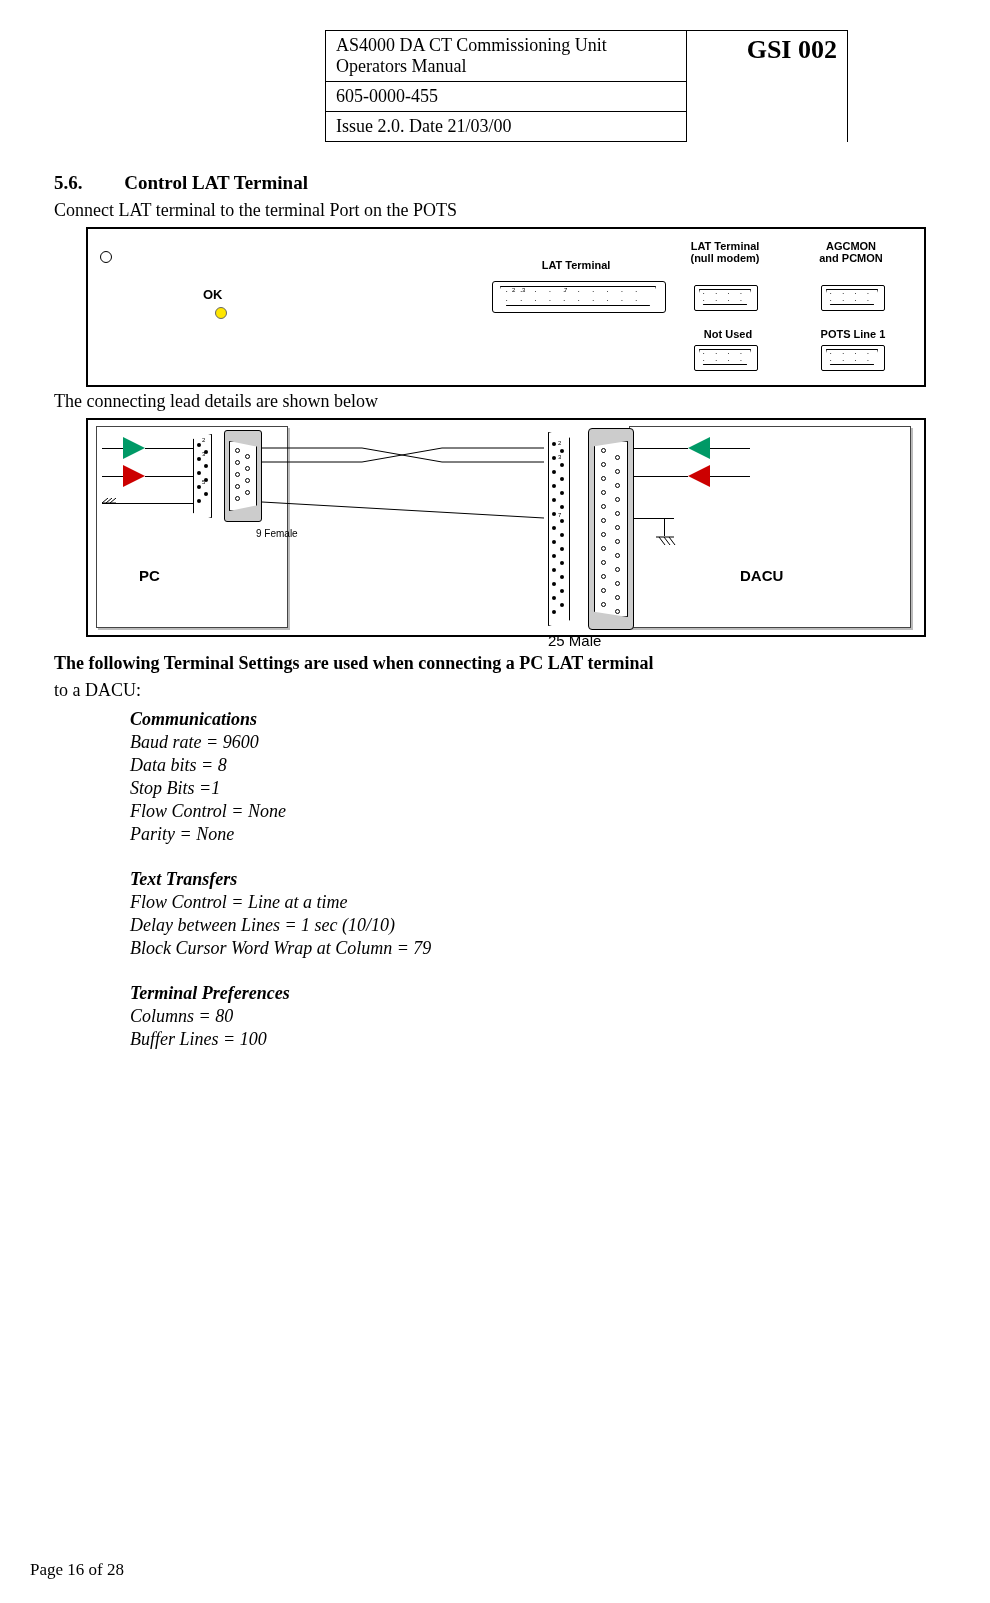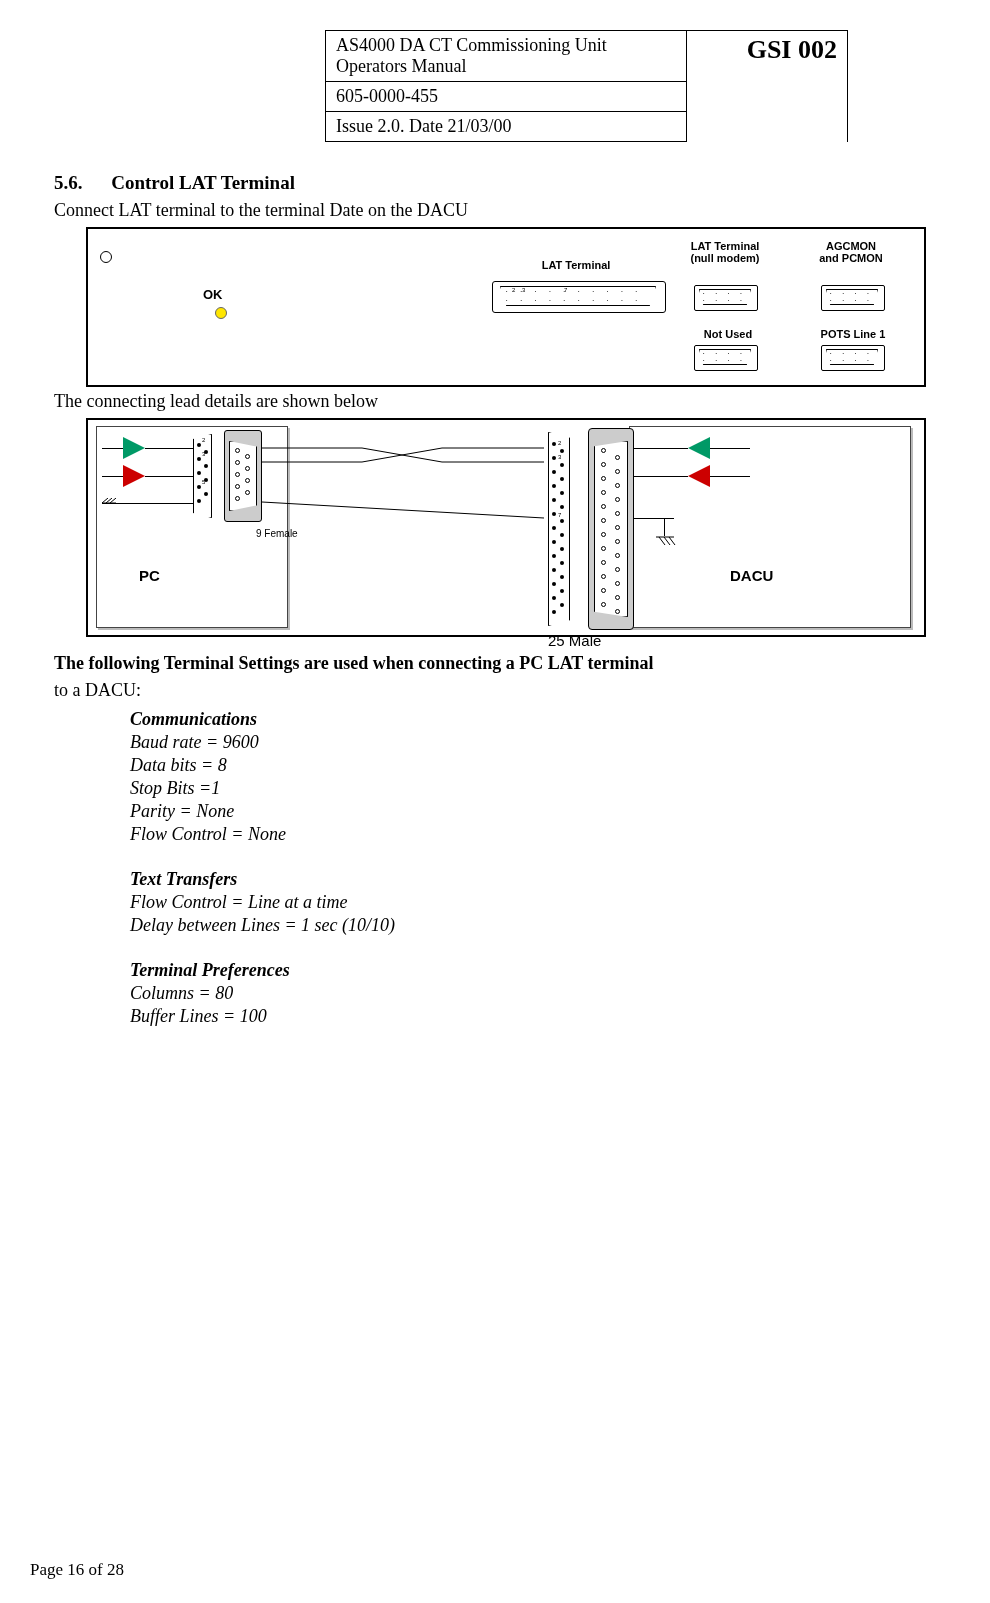--- a/index.html
+++ b/index.html
@@ -24,21 +24,21 @@
   .header-left { width: 340px; }
   .header-right {
     width: 140px;
     border-bottom: none !important;
     font-size: 26px;
     font-weight: bold;
     text-align: right;
     vertical-align: middle;
   }
   .section-title { font-weight: bold; margin: 30px 0 6px 24px; font-size: 19px; }
-  .section-number { margin-right: 24px; text-align: right; }
+  .section-number { margin-right: 37px; text-align: right; }
   .body-text { margin: 0 0 6px 24px; }
   .diagram-frame {
     border: 2px solid #000;
     margin: 4px 0 4px 56px;
     background: #fff;
     position: relative;
     box-sizing: border-box;
   }
   .frame1 { height: 160px; width: 840px; }
   .frame2 { height: 219px; width: 840px; }
@@ -158,21 +158,21 @@
   <tr>
         <td class="header-left">Issue 2.0.  Date 21/03/00</td>
       </tr>
 </tbody>
   </table>
 
 <div class="section-title">
   <span class="section-number">5.6.</span>
   <span>Control LAT Terminal</span>
 </div>
-<p class="body-text">Connect LAT terminal to the terminal Date on the DACU</p>
+<p class="body-text">Connect LAT terminal to the terminal Port on the POTS</p>
 
 <div class="diagram-frame frame1">
   <div class="ok-circle"></div>
   <div class="ok-label">OK</div>
   <div class="ok-led"></div>
 
   <div class="port-label" style="left:438px; top:30px; width:100px;">LAT Terminal</div>
   <div class="db25">
     <div class="db25-outer"></div>
     <div class="db25-inner"></div>
@@ -218,21 +218,21 @@
   </div>
 </div>
 
 <p class="body-text">The connecting lead details are shown below</p>
 
 <div class="diagram-frame frame2">
   <div class="pc-box">
     <div class="box-title" style="left:42px; top:140px;">PC</div>
   </div>
   <div class="dacu-box">
-    <div class="box-title" style="left:100px; top:140px;">DACU</div>
+    <div class="box-title" style="left:110px; top:140px;">DACU</div>
   </div>
 
   <div class="tri tri-green-r" style="left:35px; top:17px;"></div>
   <div class="tri tri-red-r" style="left:35px; top:45px;"></div>
   <div class="wire" style="left:14px; top:28px; width:21px;"></div>
   <div class="wire" style="left:14px; top:56px; width:21px;"></div>
   <div class="wire" style="left:57px; top:28px; width:50px;"></div>
   <div class="wire" style="left:57px; top:56px; width:50px;"></div>
 
   <div class="wire" style="left:14px; top:83px; width:93px;"></div>
@@ -364,25 +364,26 @@
 </div>
 
 <p class="body-text" style="margin-top:16px;font-weight:bold;">The following Terminal Settings are used when connecting a PC LAT terminal</p>
 <p class="body-text">to a DACU:</p>
 
 <div class="settings">
   <p class="group-title">Communications</p>
   <p>Baud rate = 9600</p>
   <p>Data bits = 8</p>
   <p>Stop Bits =1</p>
+  <p>Flow Control = None</p>
   <p>Parity = None</p>
-  <p>Flow Control = None</p>
   <div class="gap"></div>
   <p class="group-title">Text Transfers</p>
   <p>Flow Control = Line at a time</p>
   <p>Delay between Lines = 1 sec (10/10)</p>
+  <p>Block Cursor Word Wrap at Column = 79</p>
   <div class="gap"></div>
   <p class="group-title">Terminal Preferences</p>
   <p>Columns = 80</p>
   <p>Buffer Lines = 100</p>
 </div>
 
 <div class="footer">Page 16 of 28</div>
 
 </body></html>

